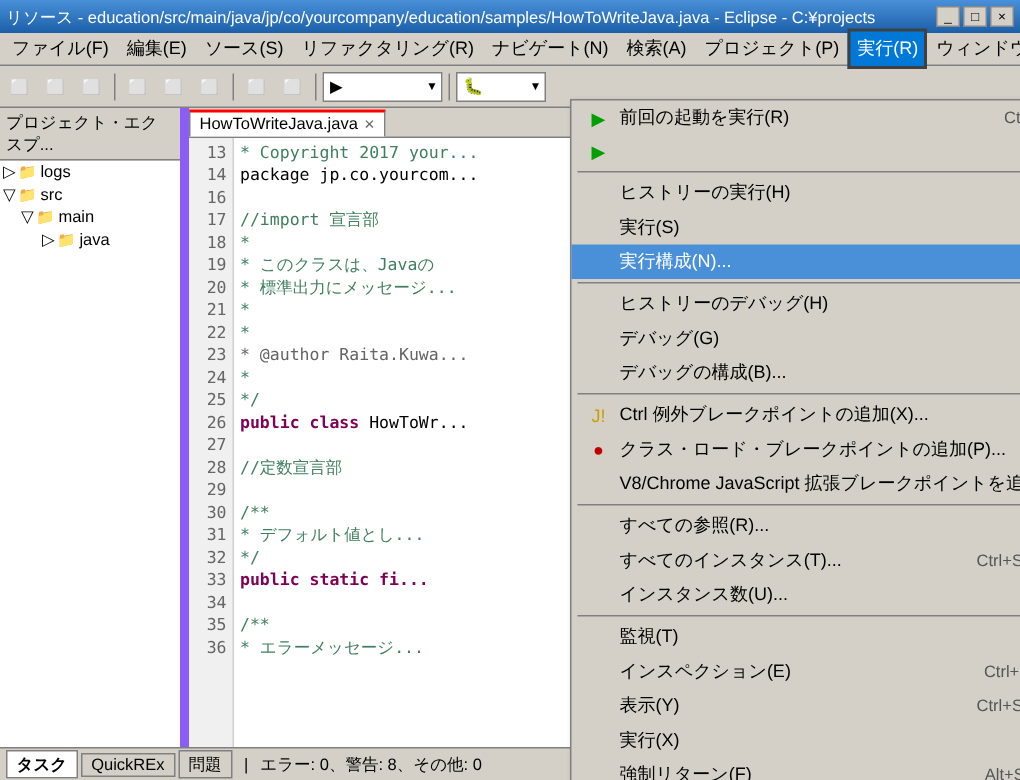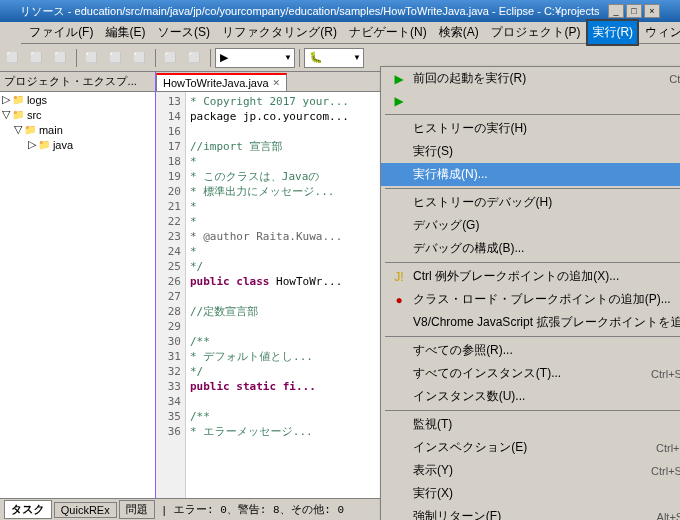--- a/index.html
+++ b/index.html
@@ -13,21 +13,21 @@
       position: relative;
     }
 
     
     .title-bar {
       background: linear-gradient(to bottom, #4a90d9, #1a5fa8);
       color: white;
       height: 22px;
       display: flex;
       align-items: center;
-      padding: 0 20px;
+      padding: 0 4px;
       font-size: 11px;
     }
     .title-bar-text {
       flex: 1;
       white-space: nowrap;
       overflow: hidden;
       text-overflow: ellipsis;
     }
     .title-bar-buttons {
       display: flex;
@@ -47,21 +47,20 @@
     }
 
     
     .menu-bar {
       background: #d4d0c8;
       height: 22px;
       display: flex;
       align-items: center;
       border-bottom: 1px solid #808080;
       padding: 0 2px;
-      margin-left: 21px;
     }
     .menu-item {
       padding: 2px 6px;
       cursor: pointer;
       font-size: 12px;
       white-space: nowrap;
     }
     .menu-item.active {
       background: #0078d7;
       color: white;
@@ -117,23 +116,23 @@
 
     
     .main-area {
       display: flex;
       height: calc(520px - 22px - 22px - 28px - 22px);
       position: relative;
     }
 
     
     .sidebar {
-      width: 156px;
+      width: 126px;
       background: white;
-      border-right: 1px solid #8b5cf6;
+      border-right: 6px solid #8b5cf6;
       overflow: hidden;
       font-size: 11px;
     }
     .sidebar-header {
       background: #d4d0c8;
       padding: 2px 4px;
       font-size: 11px;
       border-bottom: 1px solid #808080;
       display: flex;
       align-items: center;
@@ -442,21 +441,21 @@
   </div>
 </div>
 
 <div class="bottom-bar">
   <div class="bottom-tabs">
     <div class="bottom-tab active">タスク</div>
     <div class="bottom-tab">QuickREx</div>
     <div class="bottom-tab">問題</div>
   </div>
   <span style="margin-left:4px;">|</span>
-  <span style="margin-left:4px;font-family:Liberation Mono, monospace;">エラー: 0、警告: 8、その他: 0</span>
+  <span style="margin-left:4px;">エラー: 0、警告: 8、その他: 0</span>
   <span style="flex:1"></span>
   <span class="warning-icon">⚠</span>
   <span>警告 (8 項目)</span>
 </div>
 
 <div class="dropdown-menu">
   <div class="run-menu-popup">
 
     <div class="popup-item">
       <span class="icon-area icon-green">▶</span>

